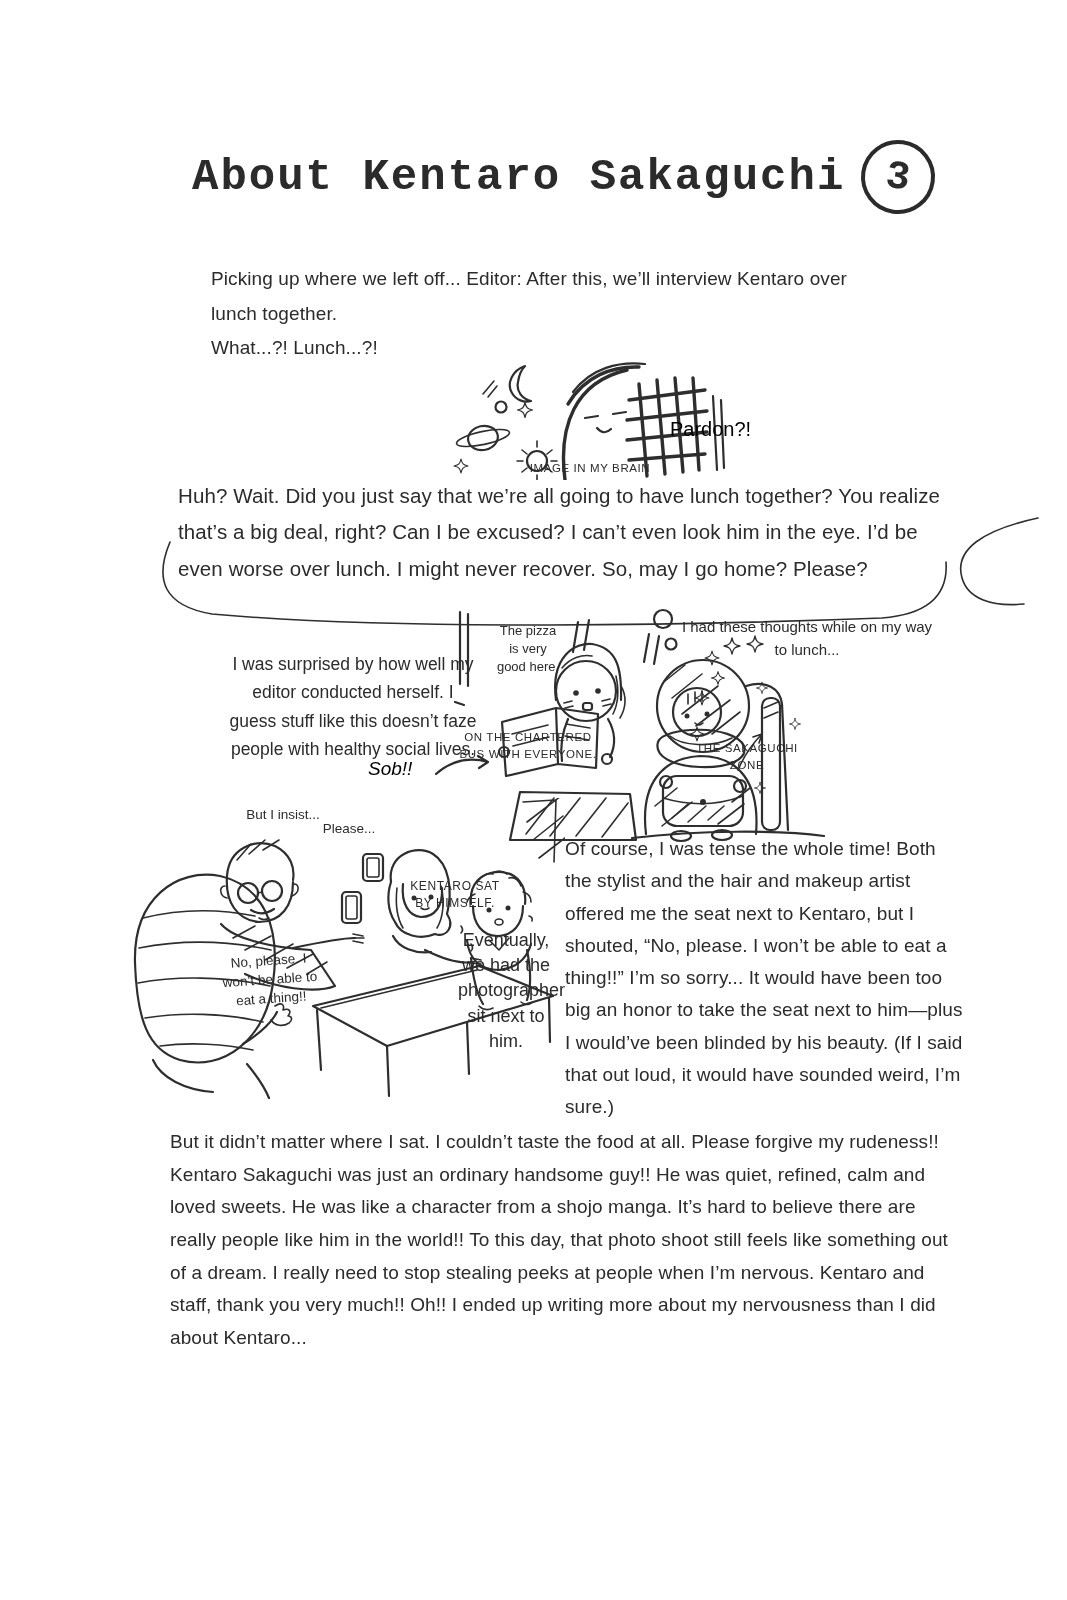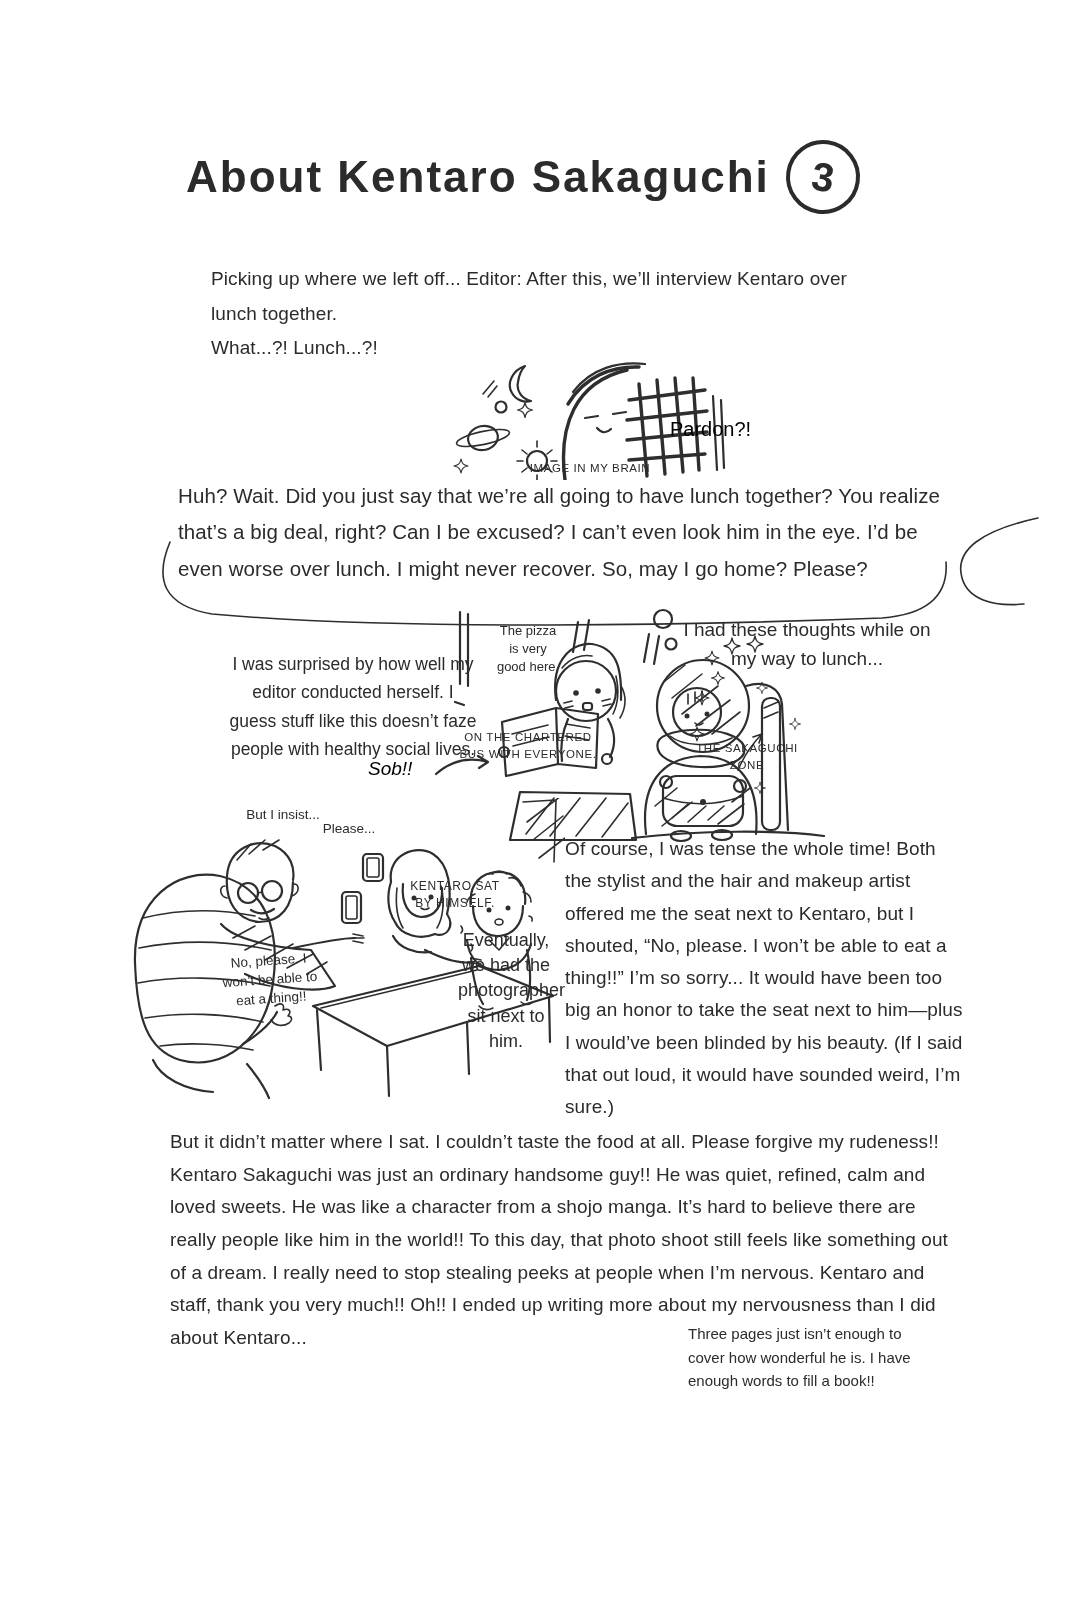--- a/index.html
+++ b/index.html
@@ -26,21 +26,21 @@
   svg .st{stroke:#2e2e2e;stroke-width:2.2;fill:none;stroke-linecap:round;stroke-linejoin:round;}
   svg .thick{stroke-width:3.4;}
   svg .thin{stroke-width:1.6;}
   svg .fill{fill:#2e2e2e;stroke:none;}
 </style>
 </head>
 <body>
 
 <div class="page">
 
-  <div class="abs title-row" style="left:186px;top:140px;">
+  <div class="abs title-row" style="left:192px;top:140px;font-family:Liberation Mono, monospace;">
     <span class="title-text">About Kentaro Sakaguchi</span>
     <span class="circled-num">3</span>
   </div>
 
   <div class="abs para" style="left:211px;top:262px;width:680px;font-size:19px;line-height:1.82;">
     <div>Picking up where we left off... Editor: After this, we’ll interview Kentaro over lunch together.</div>
     <div>What...?! Lunch...?!</div>
   </div>
 
   <svg class="abs" style="left:445px;top:356px;" width="300" height="124" viewBox="0 0 300 124">
@@ -159,21 +159,21 @@
       <use class="st thin" href="#spk" transform="translate(345,118) scale(0.55)"></use>
       <use class="st thin" href="#spk" transform="translate(310,182) scale(0.55)"></use>
     </g>
     <g>
       <path class="st thin" d="M288,164 C294,150 302,138 312,128 M312,128 L303,131 M312,128 L309,137"></path>
     </g>
   </svg>
 
   <div class="abs label" style="left:482px;top:622px;width:66px;font-size:13px;margin-left:13px;">The pizza is very good here.</div>
   <div class="abs caption" style="left:458px;top:729px;width:140px;">ON THE CHARTERED BUS WITH EVERYONE.</div>
-  <div class="abs para-sm" style="left:678px;top:616px;width:258px;font-size:19px;line-height:1.5;text-align:center;">I had these thoughts while on my way to lunch...</div>
+  <div class="abs para-sm" style="left:678px;top:616px;width:258px;font-size:15px;line-height:1.5;text-align:center;">I had these thoughts while on my way to lunch...</div>
   <div class="abs caption" style="left:695px;top:740px;width:104px;font-size:11.5px;text-align:center;">THE SAKAGUCHI ZONE</div>
 
   <svg class="abs" style="left:125px;top:798px;" width="440" height="302" viewBox="0 0 440 302">
     <g>
       <path class="st thin" d="M398,4 l32,-2 M402,24 l34,-26 M408,42 l30,-24 M414,60 l26,-20 M431,2 l-2,62"></path>
     </g>
     <g>
       <rect class="st" x="238" y="56" width="20" height="27" rx="4"></rect>
       <rect class="st thin" x="242" y="60" width="12" height="19" rx="2"></rect>
       <rect class="st" x="217" y="94" width="19" height="31" rx="4"></rect>
@@ -236,15 +236,14 @@
   <div class="abs label" style="left:243px;top:806px;width:80px;">But I insist...</div>
   <div class="abs label" style="left:314px;top:820px;width:70px;">Please...</div>
   <div class="abs caption" style="left:405px;top:878px;width:100px;font-size:12px;">KENTARO SAT BY HIMSELF.</div>
   <div class="abs label" style="left:218px;top:952px;width:104px;transform:rotate(-4deg);">No, please. I won’t be able to eat a thing!!</div>
   <div class="abs label" style="left:458px;top:928px;width:96px;font-size:18px;">Eventually, we had the photographer sit next to him.</div>
 
   <div class="abs para" style="left:565px;top:833px;width:398px;font-size:19px;line-height:1.70;">Of course, I was tense the whole time! Both the stylist and the hair and makeup artist offered me the seat next to Kentaro, but I shouted, “No, please. I won’t be able to eat a thing!!” I’m so sorry... It would have been too big an honor to take the seat next to him—plus I would’ve been blinded by his beauty. (If I said that out loud, it would have sounded weird, I’m sure.)</div>
 
   <div class="abs para" style="left:170px;top:1126px;width:786px;font-size:19px;line-height:1.72;">But it didn’t matter where I sat. I couldn’t taste the food at all. Please forgive my rudeness!! Kentaro Sakaguchi was just an ordinary handsome guy!! He was quiet, refined, calm and loved sweets. He was like a character from a shojo manga. It’s hard to believe there are really people like him in the world!! To this day, that photo shoot still feels like something out of a dream. I really need to stop stealing peeks at people when I’m nervous. Kentaro and staff, thank you very much!! Oh!! I ended up writing more about my nervousness than I did about Kentaro...</div>
 
-  <div class="abs" style="left:688px;top:1322px;width:248px;font-size:15px;line-height:1.58;">Three pages just isn’t enough to cover how wonderful he is. I have enough words to fill a book!!</div>
 
 </div>
 
 </body></html>

